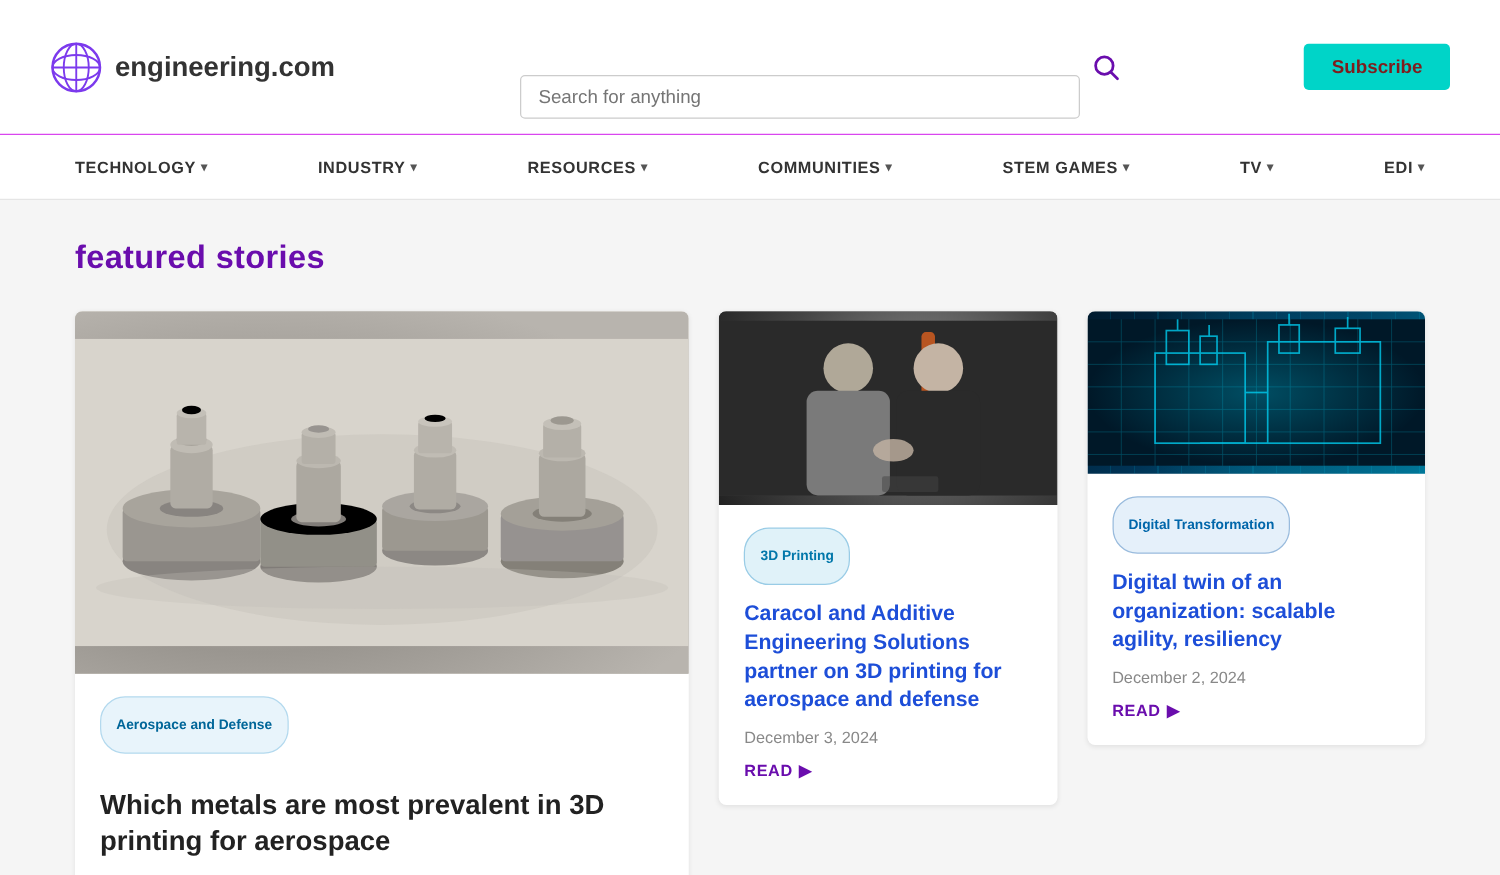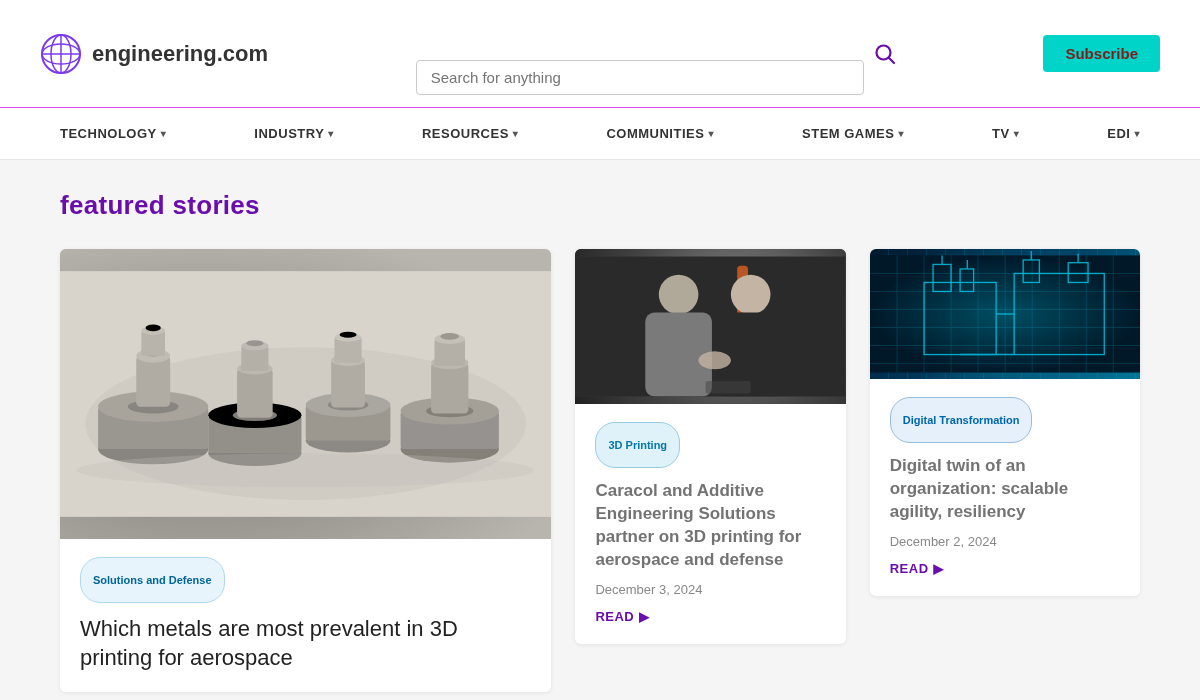--- a/index.html
+++ b/index.html
@@ -203,29 +203,30 @@
       border-color: #99cce6;
     }
     .tag-digital {
       color: #0066aa;
       background: #e5f0fa;
       border-color: #99bbdd;
     }
 
     .card-title {
       font-size: 22px;
-      font-weight: normal;
+      font-weight: bold;
       color: #222;
       line-height: 1.3;
       margin-bottom: 0;
+      margin-top: 15px;
     }
     .card-title-small {
       font-size: 17px;
       font-weight: bold;
-      color: #737373;
+      color: #1d4ed8;
       line-height: 1.35;
       margin-bottom: 10px;
     }
 
     .card-date {
       font-size: 13px;
       color: #888;
       margin-bottom: 12px;
     }
 
@@ -362,21 +363,21 @@
           <rect x="438" y="108" width="44" height="60" rx="5" fill="#aca8a0"></rect>
           <ellipse cx="460" cy="108" rx="22" ry="7.5" fill="#bcb8b0"></ellipse>
           <rect x="442" y="80" width="36" height="32" rx="3" fill="#b4b0a8"></rect>
           <ellipse cx="460" cy="80" rx="18" ry="6" fill="#c4c0b8"></ellipse>
           <ellipse cx="460" cy="77" rx="11" ry="4" fill="#9c9890"></ellipse>
 
           <ellipse cx="290" cy="235" rx="270" ry="20" fill="#c0bdb5" opacity="0.3"></ellipse>
         </svg>
       </div>
       <div class="card-body">
-        <span class="card-tag tag-aerospace">Solutions and Defense</span>
+        <span class="card-tag tag-aerospace">Aerospace and Defense</span>
         <h2 class="card-title">Which metals are most prevalent in 3D printing for aerospace</h2>
       </div>
     </div>
 
     <div class="card">
 
       <div class="img-caracol">
         <svg viewBox="0 0 300 155" xmlns="http://www.w3.org/2000/svg" style="position:absolute;inset:0;width:100%;height:100%;">
           <rect width="300" height="155" fill="#3a3a3a"></rect>
 

